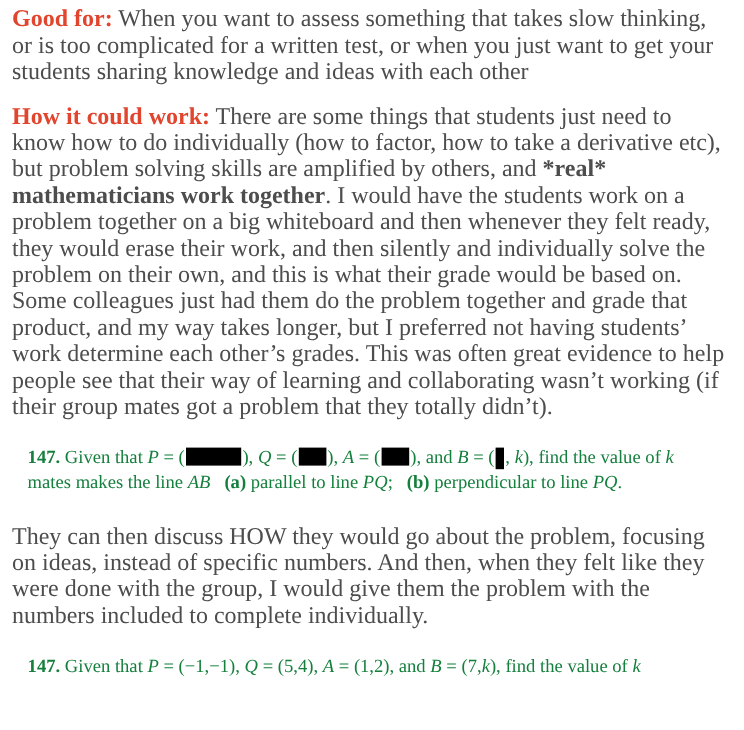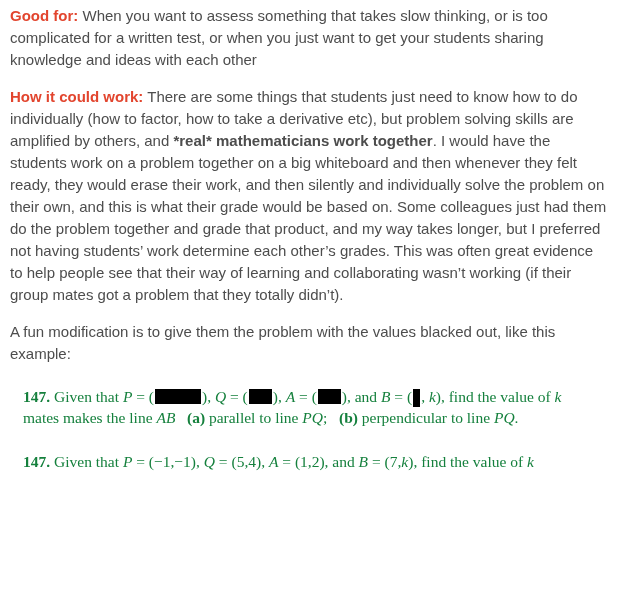--- a/index.html
+++ b/index.html
@@ -7,22 +7,23 @@
     width: 620px; height: 608px; overflow: hidden;
     background: #ffffff;
     font-family: "Liberation Sans", sans-serif;
   }
   .page { padding: 5px 13px 0 10px; }
   h1.page-title {
     font-size: 27px; font-weight: bold; letter-spacing: -0.4px;
     color: #8e2b1f; margin: 0 0 17px 0; line-height: 1.15;
   }
   p.body-text {
-    font-size: 15px; line-height: 22px; color: #4d4d4d;
+    font-size: 20px; line-height: 22px; color: #4d4d4d;
     margin: 0 0 15px 0;
+    font-family: Liberation Serif, serif;
   }
   .red-label { color: #e2452e; font-weight: bold; }
   .frag-b { font-weight: bold; }
   .frag-i { font-style: italic; }
   .math-block {
     font-family: "Liberation Serif", "DejaVu Serif", serif;
     font-size: 15.5px; line-height: 21px; color: #15803d;
     margin: 21px 0 23px 0; padding-left: 13px; white-space: nowrap;
   }
   .math-block .frag-i { font-family: "Liberation Serif", serif; }
@@ -36,26 +37,26 @@
 </head>
 <body>
 
 <div class="page">
 
 
   <p class="body-text"><span class="red-label">Good for:</span><span> When you want to assess something that takes slow thinking, or is too complicated for a written test, or when you just want to get your students sharing knowledge and ideas with each other</span></p>
 
   <p class="body-text"><span class="red-label">How it could work:</span><span><span> There are some things that students just need to know how to do individually (how to factor, how to take a derivative etc), but problem solving skills are amplified by others, and </span><span class="frag-b">*real* mathematicians work together</span><span>.  I would have the students work on a problem together on a big whiteboard and then whenever they felt ready, they would erase their work, and then silently and individually solve the problem on their own, and this is what their grade would be based on. Some colleagues just had them do the problem together and grade that product, and my way takes longer, but I preferred not having students’ work determine each other’s grades. This was often great evidence to help people see that their way of learning and collaborating wasn’t working (if their group mates got a problem that they totally didn’t).</span></span></p>
 
-  <p class="body-text">A fun modification is to give them the problem with the values blacked out, like this example:</p>
 
   <div class="math-block">
     <div class="math-line"><span class="frag-b">147.</span><span> Given that </span><span class="frag-i">P</span><span> = (</span><span class="frag-box" style="width: 46px; height: 15px;"></span><span>), </span><span class="frag-i">Q</span><span> = (</span><span class="frag-box" style="width: 23px; height: 15px;"></span><span>), </span><span class="frag-i">A</span><span> = (</span><span class="frag-box" style="width: 23px; height: 15px;"></span><span>), and </span><span class="frag-i">B</span><span> = (</span><span class="frag-box tall" style="width: 7px; height: 18px;"></span><span>, </span><span class="frag-i">k</span><span>), find the value of </span><span class="frag-i">k</span></div>
     <div class="math-line"><span>mates makes the line </span><span class="frag-i">AB</span><span>&nbsp;&nbsp; </span><span class="frag-b">(a)</span><span> parallel to line </span><span class="frag-i">PQ</span><span>;&nbsp;&nbsp; </span><span class="frag-b">(b)</span><span> perpendicular to line </span><span class="frag-i">PQ</span><span>.</span></div>
   </div>
 
+  <p class="body-text">They can then discuss HOW they would go about the problem, focusing on ideas, instead of specific numbers. And then, when they felt like they were done with the group, I would give them the problem with the numbers included to complete individually.</p>
 
   <div class="math-block">
     <div class="math-line"><span class="frag-b">147.</span><span> Given that </span><span class="frag-i">P</span><span> = (−1,−1), </span><span class="frag-i">Q</span><span> = (5,4), </span><span class="frag-i">A</span><span> = (1,2), and </span><span class="frag-i">B</span><span> = (7,</span><span class="frag-i">k</span><span>), find the value of </span><span class="frag-i">k</span></div>
     <div class="math-line"></div>
   </div>
 
 </div>
 
 </body></html>

